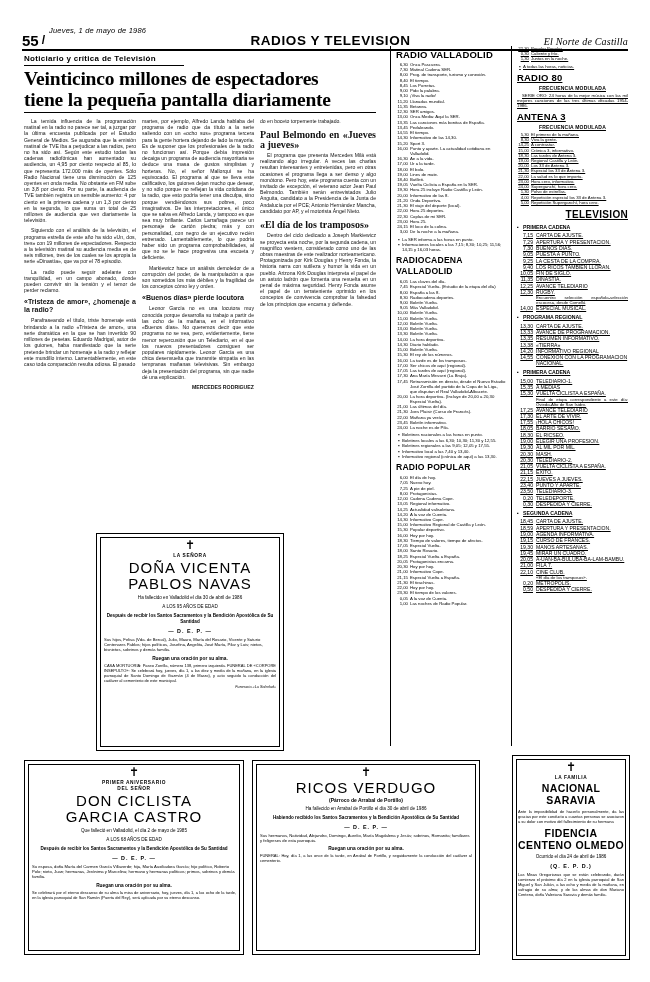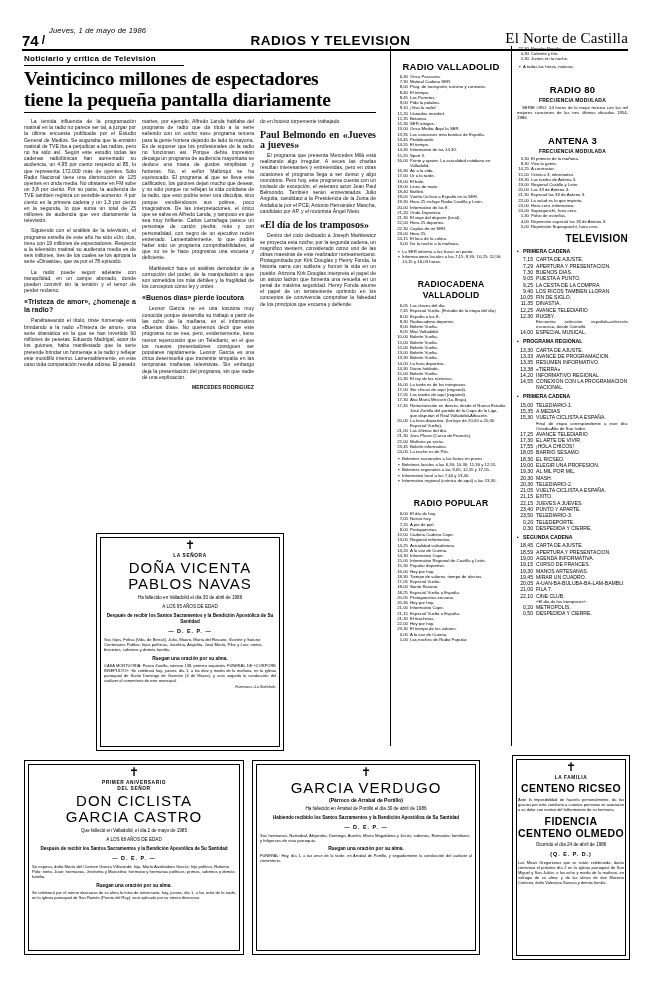--- a/index.html
+++ b/index.html
@@ -6,22 +6,22 @@
   body{width:650px;height:982px;position:relative;font-family:"Liberation Serif",serif;color:#000;}
   .page{position:absolute;left:0;top:0;width:650px;height:982px;background:#fff;}
 
   
   .masthead{position:absolute;left:22px;top:22px;width:606px;height:26px;display:flex;align-items:flex-end;}
   .folio{font-family:"Liberation Sans",sans-serif;font-weight:bold;font-size:15px;line-height:15px;}
   .folio-slash{font-size:12px;margin:0 4px 0 3px;}
   .folio-date{font-family:"Liberation Sans",sans-serif;font-size:7.5px;letter-spacing:.2px;padding-bottom:13px;font-style:italic;}
   .head-center{position:absolute;left:11px;right:0;text-align:center;font-family:"Liberation Sans",sans-serif;
     font-weight:bold;font-size:13.5px;letter-spacing:.6px;bottom:0;}
-  .head-right{position:absolute;right:0;bottom:1px;font-family:"Liberation Serif",serif;
-    font-size:15px;letter-spacing:.2px;}
+  .head-right{position:absolute;right:0;bottom:1px;font-family:"Liberation Serif",serif;font-style:italic;
+    font-size:10px;letter-spacing:.2px;}
   .rule-top{position:absolute;left:22px;top:49px;width:606px;height:1.6px;background:#000;}
 
   
   .kicker{position:absolute;left:24px;top:54px;font-family:"Liberation Sans",sans-serif;font-weight:bold;
     font-size:8px;letter-spacing:.3px;}
   .kicker-underline{position:absolute;left:24px;top:65px;width:160px;height:1px;background:#000;}
 
   .headline{position:absolute;left:24px;top:68px;width:352px;font-family:"Liberation Serif",serif;
     font-weight:bold;font-size:19.5px;line-height:21px;letter-spacing:-.2px;}
 
@@ -32,21 +32,21 @@
     font-family:"Liberation Sans",sans-serif;color:#111;}
   .artcol p{margin:0 0 4px 0;text-indent:7px;}
   .artcol p.noind{text-indent:0;}
   .sub{font-family:"Liberation Sans",sans-serif;font-weight:bold;font-size:7px;line-height:8px;margin:5px 0 3px 0;}
   .subbig{font-family:"Liberation Serif",serif;font-weight:bold;font-size:10px;line-height:9.4px;margin:6px 0 3px 0;}
   .byline{font-family:"Liberation Sans",sans-serif;font-weight:bold;font-size:5.2px;text-align:right;margin-top:4px;}
 
   
   .vrule{position:absolute;width:.8px;background:#000;}
   .listcol{position:absolute;font-family:"Liberation Sans",sans-serif;font-size:4.3px;line-height:5.05px;}
-  .st-title{text-align:center;font-weight:bold;font-size:9.5px;line-height:11px;letter-spacing:.2px;margin:15px 0 2px 0;}
+  .st-title{font-weight:bold;font-size:9.5px;line-height:11px;letter-spacing:.2px;margin:3px 0 2px 0;}
   .st-title.sm{font-size:8.6px;}
   .st-sub{text-align:center;font-weight:bold;font-size:5px;line-height:6px;margin:1px 0 2px 0;letter-spacing:.2px;}
   .ln{display:flex;margin-bottom:.2px;}
   .ln .t{width:12px;flex:0 0 12px;text-align:right;padding-right:2px;}
   .ln .d{flex:1;}
   .note{display:flex;margin-bottom:.4px;}
   .note .b{flex:0 0 6px;text-align:center;}
   .note .d{flex:1;}
   .blurb{font-size:4.3px;line-height:5.1px;text-align:justify;margin:1px 0 2px 0;text-indent:5px;}
   .tvhead{text-align:right;font-weight:bold;font-size:10px;line-height:12px;margin:4px 0 3px 0;letter-spacing:.3px;}
@@ -74,21 +74,21 @@
   .o-small{font-size:4px;line-height:5px;text-align:justify;}
   .o-credit{font-size:3.8px;text-align:right;font-style:italic;margin-top:2px;}
   .fid-name{font-family:"Liberation Sans",sans-serif;font-weight:bold;font-size:10.5px;line-height:12px;letter-spacing:.4px;}
 </style>
 </head>
 <body>
 
 <div class="page">
 
   <div class="masthead">
-    <span class="folio">74</span>
+    <span class="folio">55</span>
     <span class="folio folio-slash">/</span>
     <span class="folio-date">Jueves, 1 de mayo de 1986</span>
     <span class="head-center">RADIOS Y TELEVISION</span>
     <span class="head-right">El Norte de Castilla</span>
   </div>
   <div class="rule-top"></div>
 
   <div class="kicker">Noticiario y crítica de Televisión</div>
   <div class="kicker-underline"></div>
 
@@ -496,21 +496,21 @@
           <span class="t">0,05</span>
           <span class="d">A la voz de Cuenta.</span>
         </div>
       <div class="ln">
           <span class="t">1,00</span>
           <span class="d">Las noches de Radio Popular.</span>
         </div>
     </div>
   </div>
 
-  <div class="listcol" style="left:517px;top:46px;width:111px;">
+  <div class="listcol" style="left:517px;top:46px;width:111px;text-decoration:underline;">
 
     <div>
       <div class="ln">
           <span class="t">22,30</span>
           <span class="d">Popular Popular.</span>
         </div>
       <div class="ln">
           <span class="t">0,30</span>
           <span class="d">Caliente y frío.</span>
         </div>
@@ -832,37 +832,37 @@
       <div class="o-body">Su esposa, doña María del Carmen García Villaverde; hija, María Auxiliadora García; hijo político, Roberto Polo; nieto, Juan; hermanas, Jerónima y Marcelina; hermano y hermanas políticos; primos, sobrinos y demás familia.</div>
       <div class="o-ruego">Ruegan una oración por su alma.</div>
       <div class="o-small">Se celebrará por el eterno descanso de su alma la misa de aniversario, hoy, jueves, día 1, a las ocho de la tarde, en la iglesia parroquial de San Ramón (Puerta del Rey), será aplicada por su eterno descanso.</div>
     </div>
   </div>
 
   <div class="obit" style="left:252px;top:760px;width:228px;height:195px;">
     <div class="inner"></div>
     <div class="pad">
       <div class="cross">✝</div>
-      <div class="o-name">GARCIA VERDUGO</div>
+      <div class="o-name">RICOS VERDUGO</div>
       <div class="o-par">(Párroco de Arrabal de Portillo)</div>
       <div class="o-line">Ha fallecido en Arrabal de Portillo el día 30 de abril de 1986</div>
       <div class="o-line b">Habiendo recibido los Santos Sacramentos y la Bendición Apostólica de Su Santidad</div>
       <div class="o-dep">— D. E. P. —</div>
       <div class="o-body">Sus hermanos, Natividad, Alejandro, Domingo, Aurelio, María Magdalena y Jesús; sobrinos, Romanita; familiares y feligreses de esta parroquia.</div>
       <div class="o-ruego">Ruegan una oración por su alma.</div>
       <div class="o-small">FUNERAL: Hoy, día 1, a las once de la tarde, en Arrabal de Portillo, y seguidamente la conducción del cadáver al cementerio.</div>
     </div>
   </div>
 
   <div class="obit" style="left:512px;top:755px;width:118px;height:205px;">
     <div class="inner"></div>
     <div class="pad" style="padding:5px 5px;">
       <div class="cross">✝</div>
       <div class="o-pre">LA FAMILIA</div>
-      <div class="fid-name">CENTENO RICSEO</div>
+      <div class="fid-name">NACIONAL SARAVIA</div>
       <div class="o-small" style="text-align:justify;margin-top:3px">Ante la imposibilidad de hacerlo personalmente, da las gracias por este conducto a cuantas personas se asociaron a su dolor con motivo del fallecimiento de su hermana</div>
       <div class="fid-name" style="margin-top:3px">FIDENCIA</div>
       <div class="fid-name">CENTENO OLMEDO</div>
       <div class="o-line">Ocurrido el día 24 de abril de 1986</div>
       <div class="o-dep">(Q. E. P. D.)</div>
       <div class="o-small" style="text-align:justify">Las Misas Gregorianas que se están celebrando, darán comienzo el próximo día 2 en la iglesia parroquial de San Miguel y San Julián, a las ocho y media de la mañana, en sufragio de su alma; y de las almas de don Mariano Centeno, doña Valeriana Saravia y demás familia.</div>
     </div>
   </div>
 
 </div>

